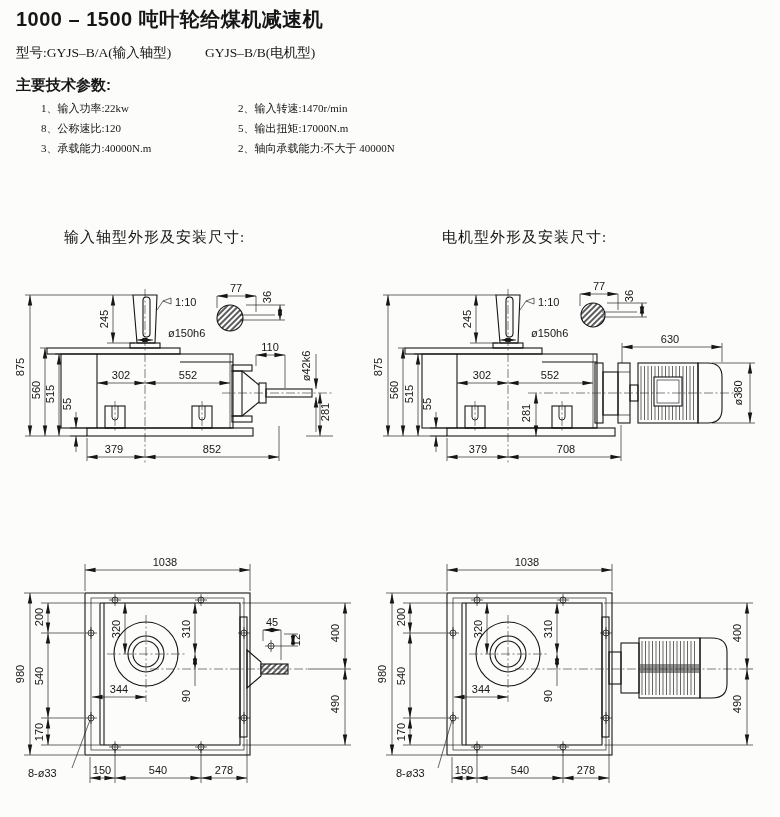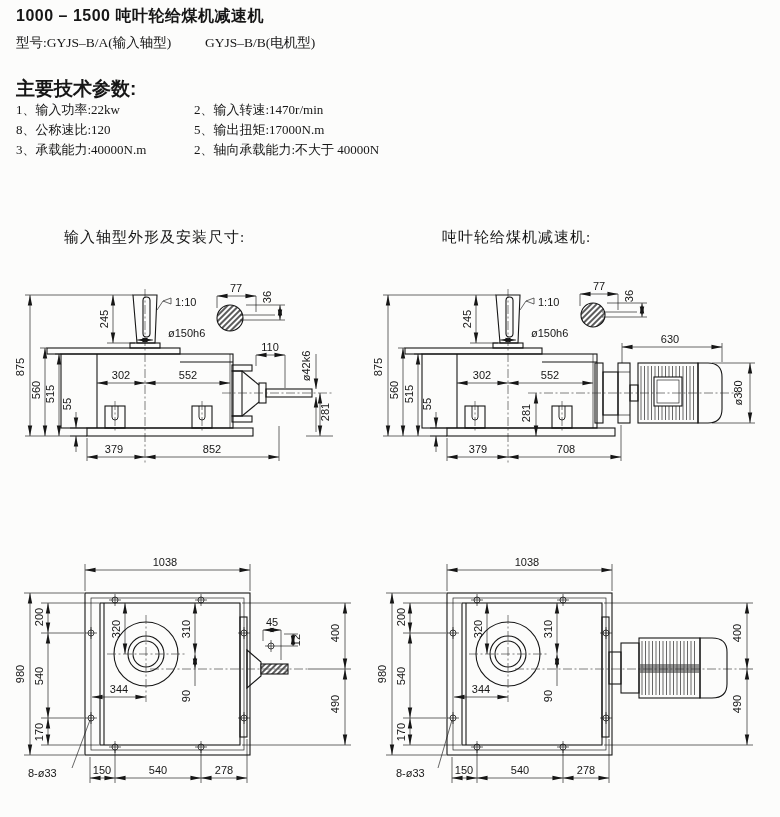--- a/index.html
+++ b/index.html
@@ -1,26 +1,26 @@
 <!DOCTYPE html>
 <html><head>
 <meta charset="utf-8">
 <style>
   html,body{margin:0;padding:0;}
   body{width:780px;height:817px;background:#fcfcfb;position:relative;overflow:hidden;
        font-family:"Liberation Sans",sans-serif;color:#161616;}
   .abs{position:absolute;}
-  .title{left:16px;top:6px;font-size:16px;font-weight:bold;letter-spacing:.5px;
+  .title{left:16px;top:6px;font-size:20px;font-weight:bold;letter-spacing:.5px;
          font-family:"Liberation Sans",sans-serif;}
-  .models{top:34px;font-size:13.5px;font-family:"Liberation Serif",serif;}
+  .models{top:44px;font-size:13.5px;font-family:"Liberation Serif",serif;}
   .model-a{left:16px;}
   .model-b{left:205px;}
-  .spec-head{left:16px;top:76px;font-size:19px;font-weight:bold;}
-  .spec{font-size:13px;font-family:"Liberation Serif",serif;}
-  .c1{left:16px;} .c2{left:194px;}
+  .spec-head{left:16px;top:76px;font-size:15px;font-weight:bold;}
+  .spec{font-size:11px;font-family:"Liberation Serif",serif;margin-left:25px;}
+  .c1{left:16px;} .c2{left:213px;}
   .r1{top:101px;} .r2{top:121px;} .r3{top:141px;}
   .caption{font-size:15px;letter-spacing:1px;font-family:"Liberation Serif",serif;}
   .cap-l{left:64px;top:228px;} .cap-r{left:442px;top:228px;}
   svg{position:absolute;overflow:visible;}
   svg text{font-family:"Liberation Sans",sans-serif;font-size:11px;fill:#161616;}
   .o{fill:none;stroke:#161616;stroke-width:1.1;}
   .t{fill:none;stroke:#161616;stroke-width:.65;}
   .d2{fill:none;stroke:#161616;stroke-width:.65;marker-start:url(#ar);marker-end:url(#ar);}
   .d1{fill:none;stroke:#161616;stroke-width:.65;marker-end:url(#ar);}
   .cl{fill:none;stroke:#3a3a3a;stroke-width:.65;stroke-dasharray:9 2.5 2 2.5;}
@@ -57,21 +57,21 @@
 
 <div class="abs spec-head">主要技术参数:</div>
 <div class="abs spec c1 r1">1、输入功率:22kw</div>
 <div class="abs spec c2 r1">2、输入转速:1470r/min</div>
 <div class="abs spec c1 r2">8、公称速比:120</div>
 <div class="abs spec c2 r2">5、输出扭矩:17000N.m</div>
 <div class="abs spec c1 r3">3、承载能力:40000N.m</div>
 <div class="abs spec c2 r3">2、轴向承载能力:不大于 40000N</div>
 
 <div class="abs caption cap-l">输入轴型外形及安装尺寸:</div>
-<div class="abs caption cap-r">吨叶轮给煤机减速机:</div>
+<div class="abs caption cap-r">电机型外形及安装尺寸:</div>
 
 <svg style="left:0;top:272px" width="360" height="228" viewBox="0 272 360 228">
   <g>
     <line class="cl" x1="145" y1="289" x2="145" y2="463"></line>
     <polygon class="o" points="133,295 157,295 155,343 137,343"></polygon>
     <rect class="o" x="143" y="297" width="7" height="40" rx="3.5"></rect>
     <rect class="o" x="130" y="343" width="30" height="5"></rect>
     <rect class="o" x="47" y="348" width="133" height="6"></rect>
     <rect class="o" x="61" y="354" width="172" height="74"></rect>
     <line class="o" x1="97" y1="354" x2="97" y2="428"></line>

